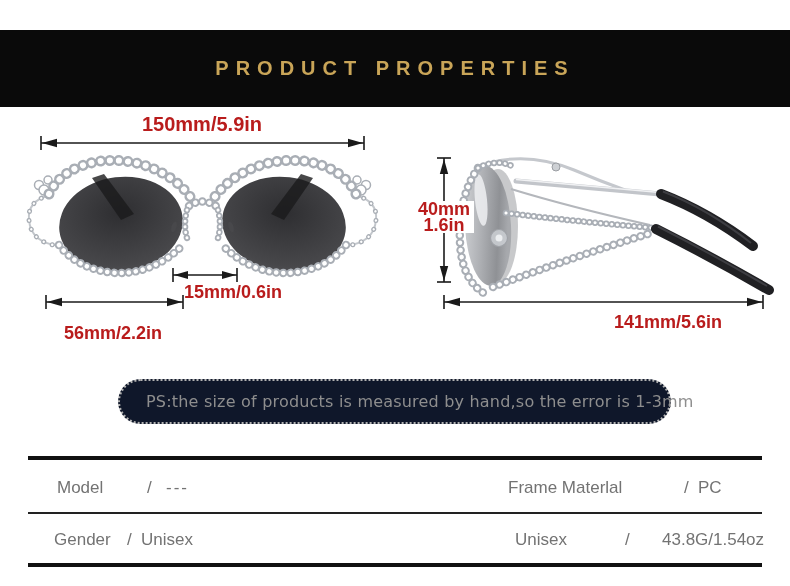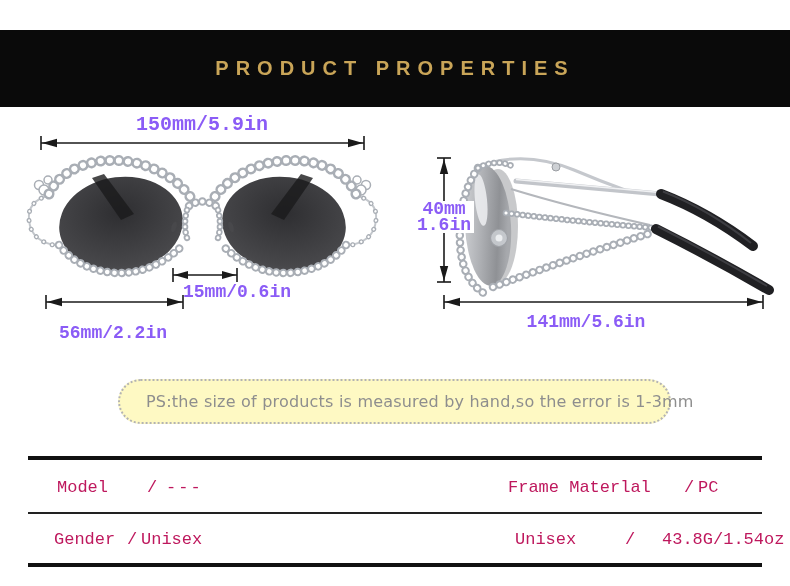--- a/index.html
+++ b/index.html
@@ -29,43 +29,43 @@
   .chain-mid .bead-top  { stroke-width:4.5; stroke-dasharray:0.1 7; }
   .chain-sm  .bead-base { stroke-width:6.5; stroke-dasharray:0.1 5.5; }
   .chain-sm  .bead-top  { stroke-width:3;   stroke-dasharray:0.1 5.5; }
   .chain-dot .bead-base { stroke-width:5;   stroke-dasharray:0.1 9; }
   .chain-dot .bead-top  { stroke-width:2.4; stroke-dasharray:0.1 9; }
   
   .arrow { position:absolute; }
   .arrow line, .arrow path { stroke:#1a1a1a; stroke-width:1.6; }
   .arrow polygon { fill:#1a1a1a; }
   .meas {
-    position:absolute; text-align:center; color:#8b5cf6;
-    font-family:Liberation Mono, monospace; font-weight:bold;
+    position:absolute; text-align:center; color:#b91c1c;
+    font-family:Liberation Sans, sans-serif; font-weight:bold;
   }
   .meas-lg { font-size:20px; }
   .meas-md { font-size:18px; }
   .meas-v span { display:block; background:#ffffff; line-height:16px; font-size:18px; }
   
   .note {
     position:absolute; left:118px; top:379px; width:553px; height:45px;
     border:2px dotted #b3b3b3; border-radius:25px;
-    display:flex; align-items:center; padding-left:16px; gap:10px; background:#fef9c3;
+    display:flex; align-items:center; padding-left:16px; gap:10px; background:#0f172a;
   }
   .note .txt {
     color:#8e8e8e; font-size:16px; letter-spacing:0.2px;
     font-family:"DejaVu Sans", sans-serif; white-space:nowrap;
   }
   
   .rule { position:absolute; left:28px; width:734px; background:#111; }
   .rule-thick { height:4px; }
   .rule-thin  { height:2px; background:#222; }
   .cell {
-    position:absolute; font-size:17px; color:#be185d; line-height:20px;
-    font-family:Liberation Mono, monospace; white-space:nowrap;
+    position:absolute; font-size:17px; color:#737373; line-height:20px;
+    font-family:Liberation Sans, sans-serif; white-space:nowrap;
   }
   .dashes { letter-spacing:2px; }
 </style>
 </head>
 <body>
 
 <div class="page">
 
   <div class="banner">
     <h1>PRODUCT PROPERTIES</h1>
@@ -235,21 +235,21 @@
     <span>1.6in</span>
   </div>
 
   <svg class="arrow" style="left:443px; top:294px;" width="321" height="16">
     <line x1="1" y1="1" x2="1" y2="15"></line>
       <line x1="320" y1="1" x2="320" y2="15"></line>
     <line x1="1" y1="8" x2="320" y2="8"></line>
     <polygon points="2,8 17,3.8 17,12.2"></polygon>
       <polygon points="319,8 304,3.8 304,12.2"></polygon>
   </svg>
-  <div class="meas meas-md" style="left:486px; top:312px; width:200px;">141mm/5.6in</div>
+  <div class="meas meas-md" style="left:522px; top:312px; width:200px;text-align:right;">141mm/5.6in</div>
 
   <div class="note">
     <svg width="30" height="26" viewBox="0 0 32 28">
       <polygon points="2,2 30,2 16,26" fill="#d9bd72"></polygon>
       <rect x="13.4" y="5" width="5.2" height="9.5" rx="2.4" fill="#ffffff"></rect>
       <circle cx="16" cy="18.5" r="2.6" fill="#ffffff"></circle>
     </svg>
     <span class="txt">PS:the size of products is measured by hand,so the error is 1-3mm</span>
   </div>
 

